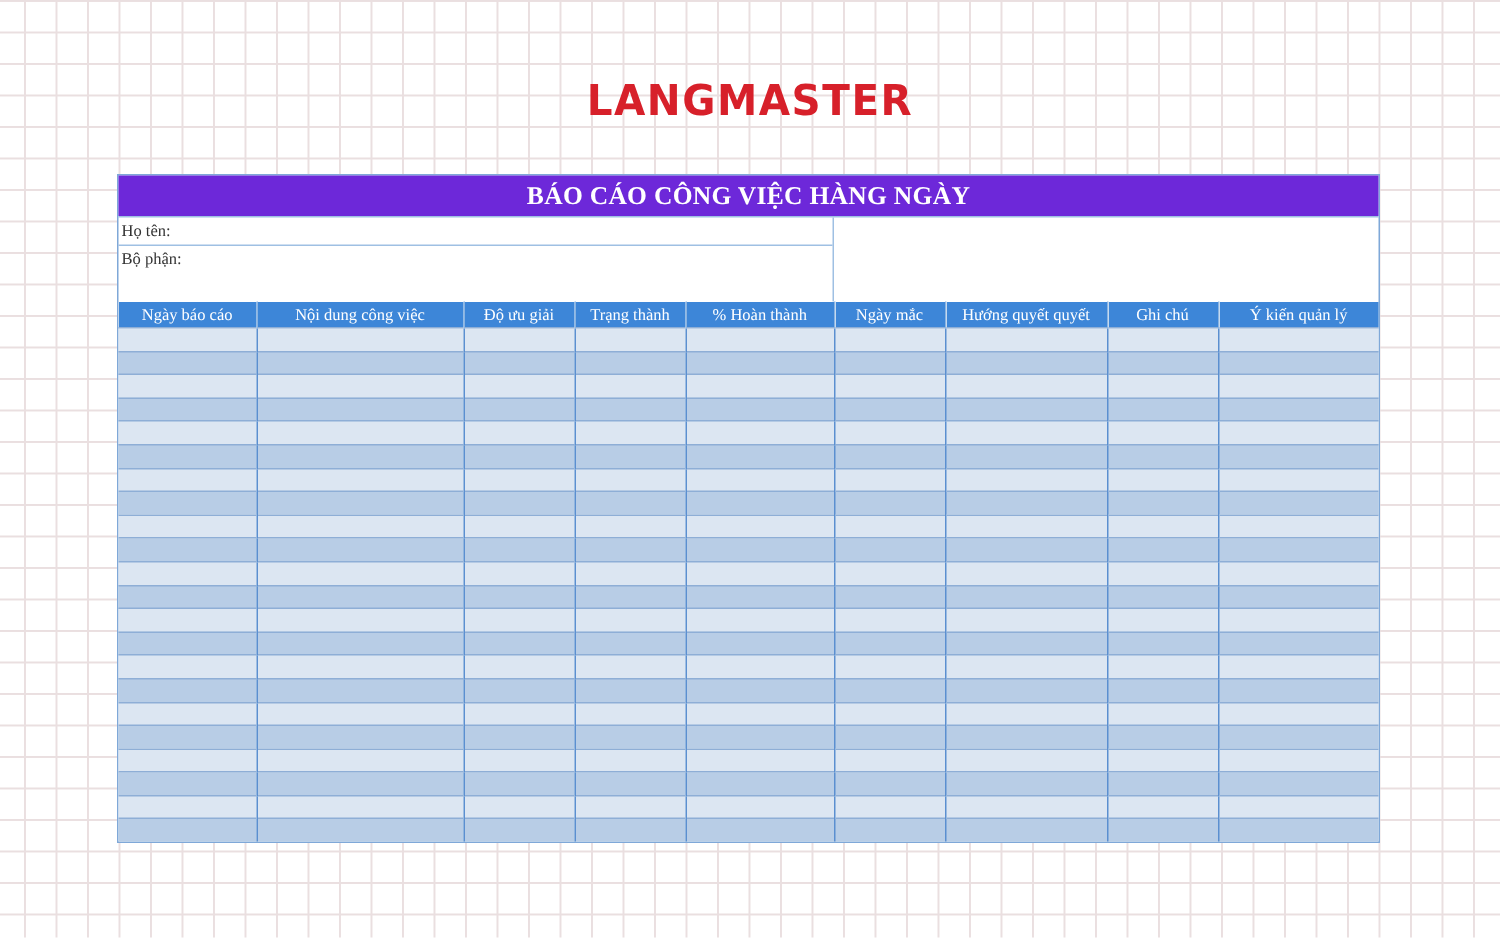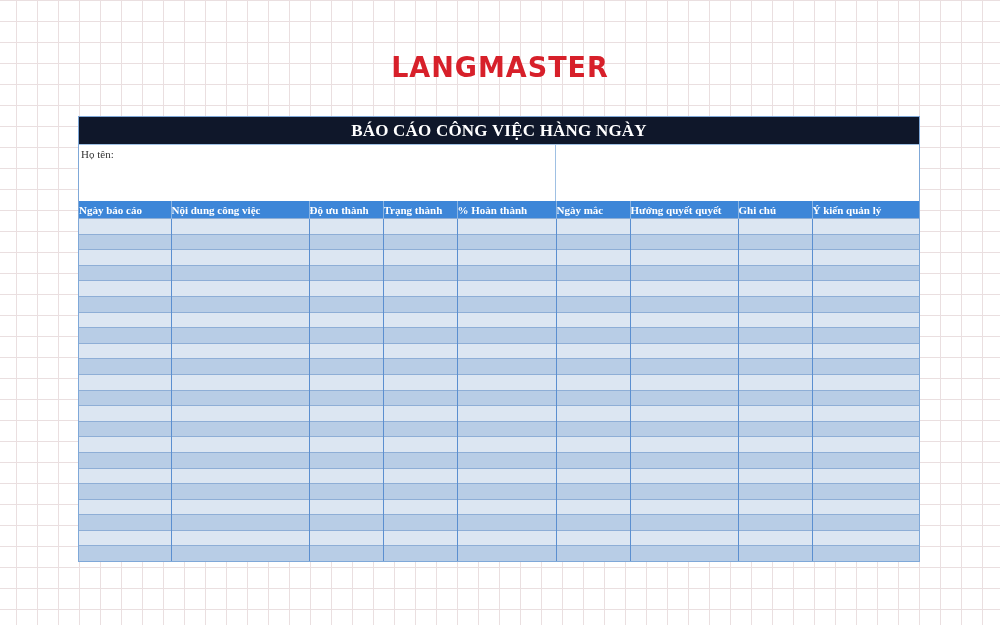--- a/index.html
+++ b/index.html
@@ -32,21 +32,21 @@
   .sheet {
     position: absolute;
     left: 78px; top: 116px;
     width: 842px;
     border: 1px solid #7fa8d8;
     box-sizing: border-box;
     background: #ffffff;
   }
   .title-bar {
     height: 27px;
-    background: #0f172a;
+    background: #6d28d9;
     color: #ffffff;
     font-weight: bold;
     font-size: 17px;
     text-align: center;
     line-height: 28px;
     letter-spacing: 0.2px;
   }
   .info {
     position: relative;
     height: 56px;
@@ -76,26 +76,26 @@
     font-size: 11px; color: #333;
   }
   table.grid {
     border-collapse: collapse;
     width: 840px;
     table-layout: fixed;
   }
   table.grid th {
     background: #3d86d8;
     color: #ffffff;
-    font-weight: bold;
+    font-weight: normal;
     font-size: 11px;
     height: 17px;
     padding: 0;
     border-left: 1px solid #8ab4e2;
-    text-align: left;
+    text-align: center;
     white-space: nowrap;
     overflow: hidden;
   }
   table.grid th:first-child { border-left: none; }
   table.grid td {
     height: 14.6px;
     padding: 0;
     border-left: 1px solid #5b8fd0;
     border-top: 1px solid #8eaed6;
   }
@@ -108,41 +108,44 @@
 
 <div class="logo">LANGMASTER</div>
 
 <div class="sheet">
   <div class="title-bar">BÁO CÁO CÔNG VIỆC HÀNG NGÀY</div>
 
   <div class="info">
     <div class="info-left">
       <div class="info-row">
         <span>Họ tên:</span>
+      </div>
+      <div class="info-row">
+        <span>Bộ phận:</span>
       </div>
     </div>
   </div>
 
   <table class="grid">
     <colgroup id="cols">
         <col style="width: 92px;">
         <col style="width: 138px;">
         <col style="width: 74px;">
         <col style="width: 74px;">
         <col style="width: 99px;">
         <col style="width: 74px;">
         <col style="width: 108px;">
         <col style="width: 74px;">
         <col style="width: 107px;">
       </colgroup>
     <thead>
       <tr id="header-row">
           <th>Ngày báo cáo</th>
           <th>Nội dung công việc</th>
-          <th>Độ ưu thành</th>
+          <th>Độ ưu giải</th>
           <th>Trạng thành</th>
           <th>% Hoàn thành</th>
           <th>Ngày mắc</th>
           <th>Hướng quyết quyết</th>
           <th>Ghi chú</th>
           <th>Ý kiến quản lý</th>
         </tr>
     </thead>
     <tbody id="body-rows">
         <tr class="light">

